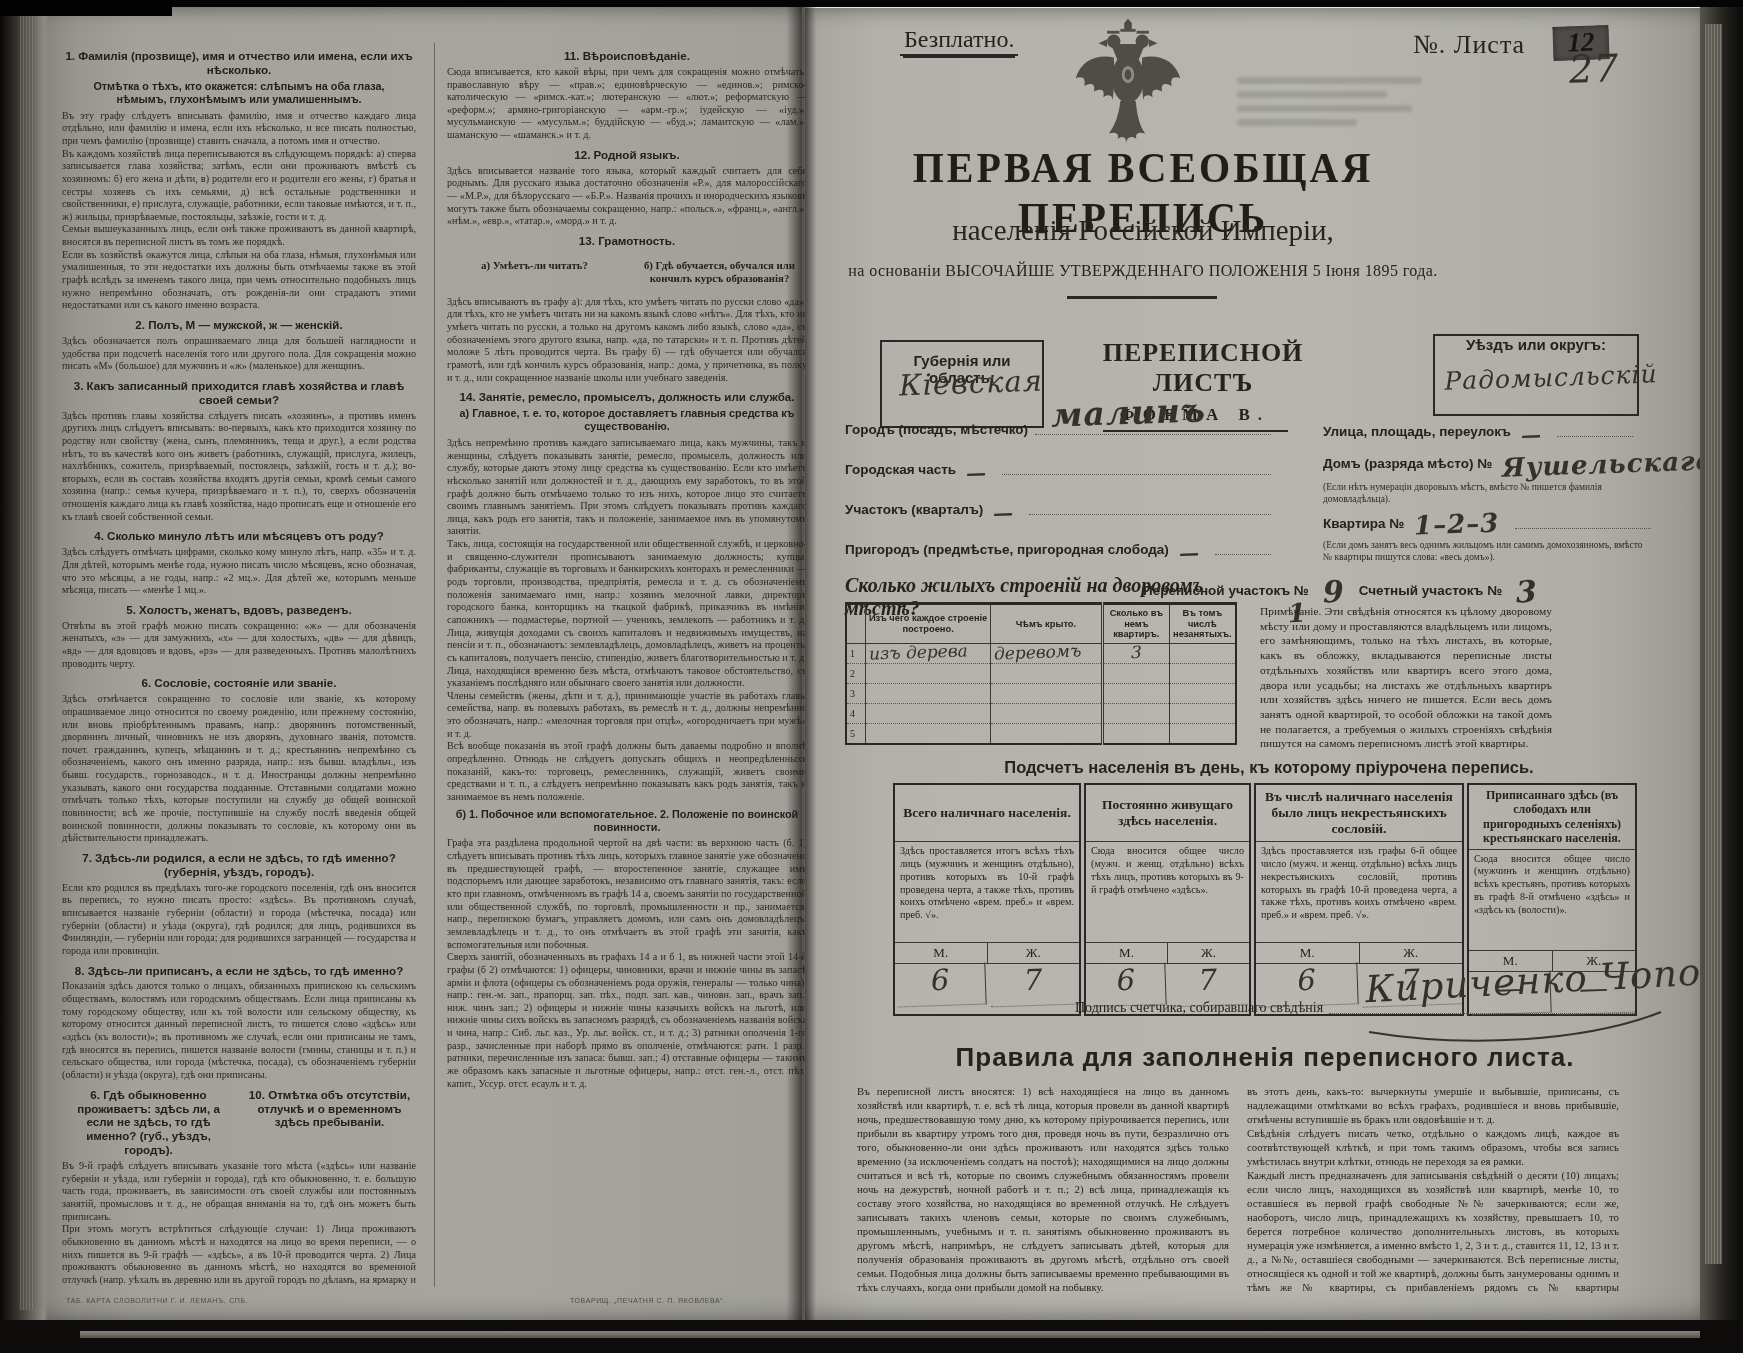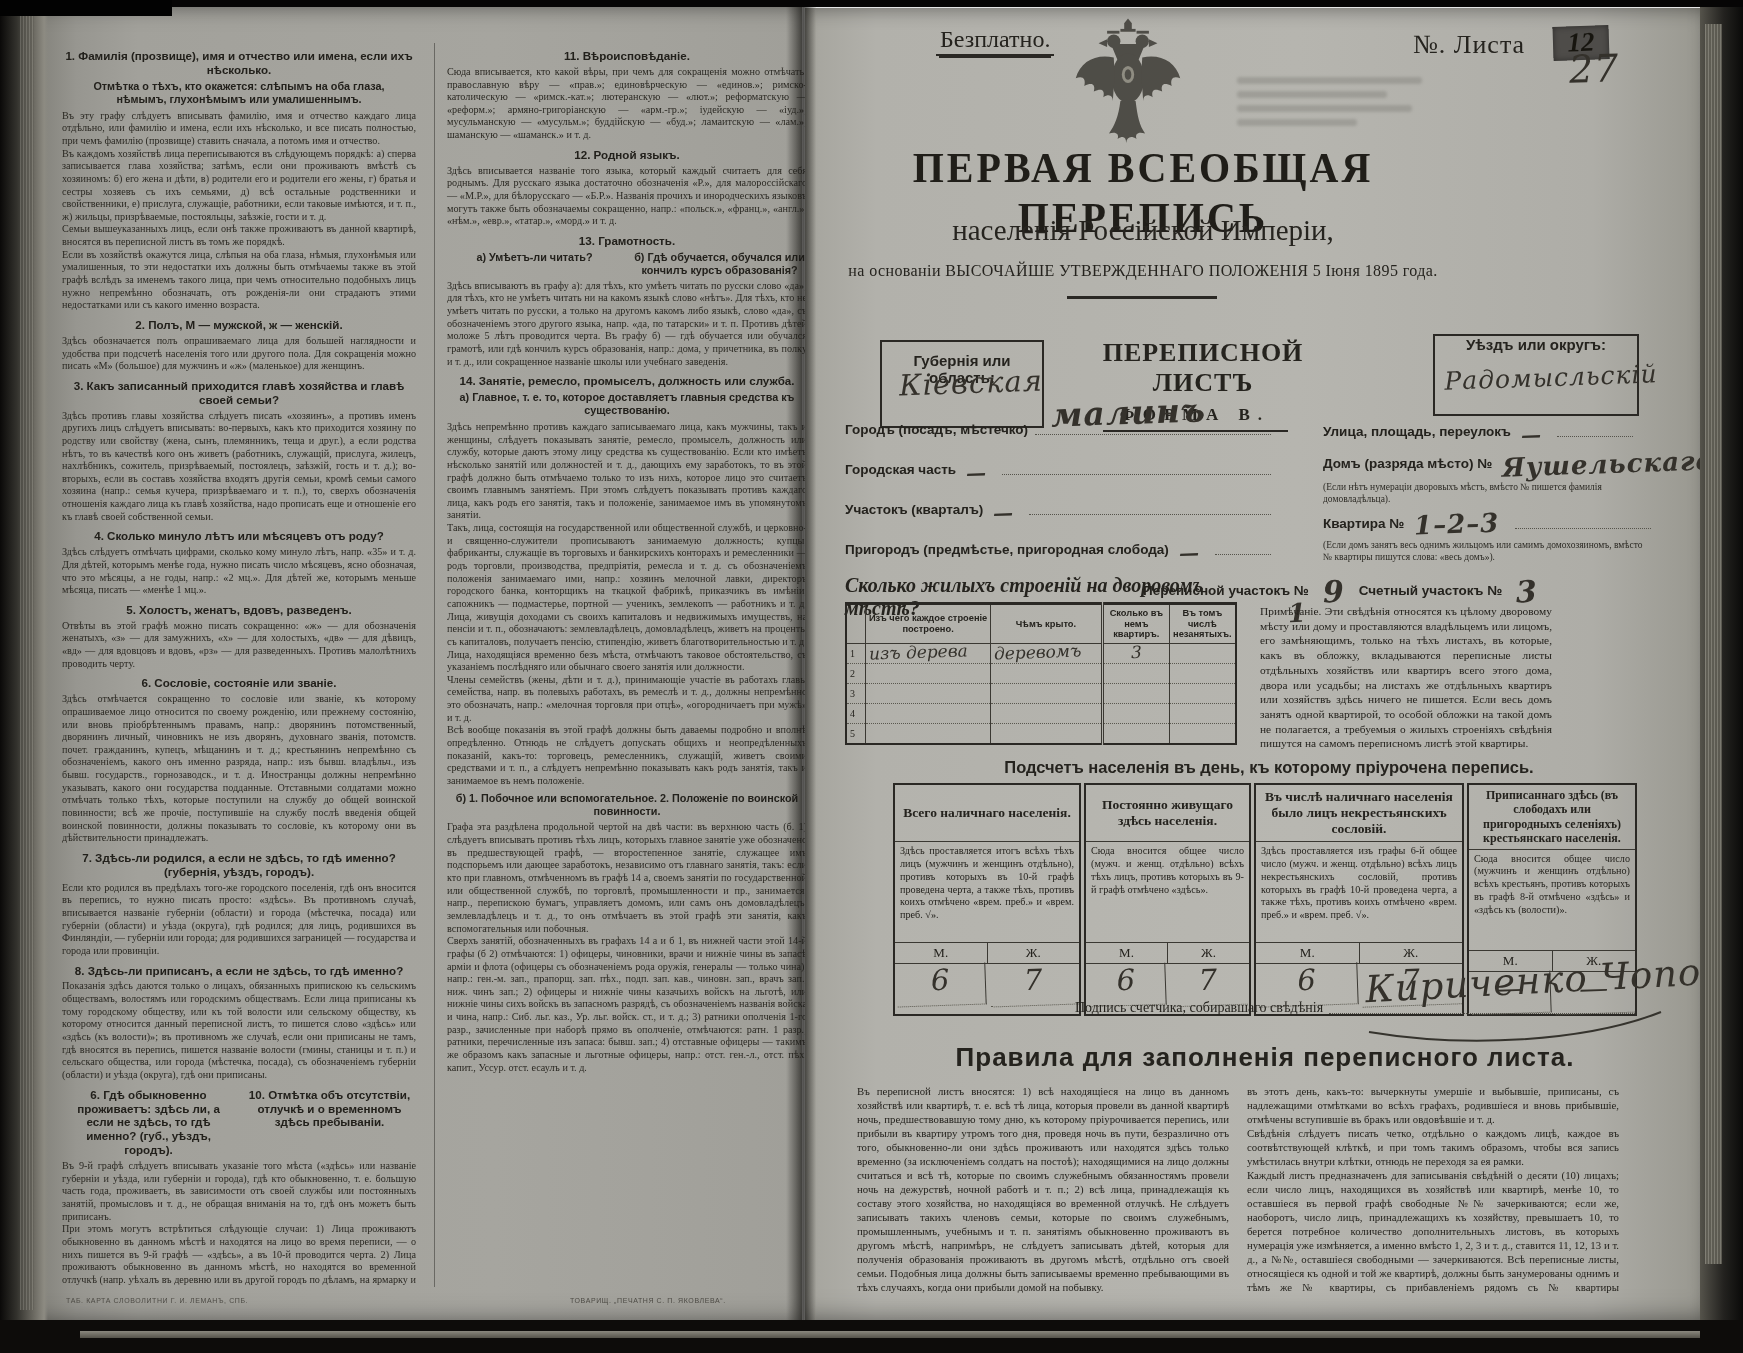--- a/index.html
+++ b/index.html
@@ -34,28 +34,28 @@
   .col1{left:32px;width:354px;}
   .col2{left:404px;width:360px;border-left:1px solid rgba(45,44,39,.5);padding-left:12px;}
   .sec-h{font-family:"Liberation Sans","DejaVu Sans",sans-serif;font-weight:bold;
          font-size:11.6px;line-height:1.2;text-align:center;margin:6px 2px 3px;color:#22201b;}
   .sec-sub{font-family:"Liberation Sans","DejaVu Sans",sans-serif;font-weight:bold;
          font-size:10.8px;line-height:1.2;text-align:center;margin:2px 6px 4px;color:#23211c;}
   .sec-b{white-space:pre-line;margin-bottom:4px;}
   .h-split{display:flex;gap:8px;margin:6px 0 3px;}
   .h-split .sec-h{flex:1;margin:0;}
   .ab-split{display:flex;gap:10px;margin:2px 0 3px;}
-  .ab-split .sec-sub{flex:1;margin:0;}
+  .ab-split .sec-sub{flex:1;margin:8px;font-family:Liberation Serif, serif;}
   .imprint{position:absolute;top:1292px;font-size:7px;letter-spacing:.6px;color:#4c4a44;
          font-family:"Liberation Sans","DejaVu Sans",sans-serif;}
   .imp-l{left:36px;} .imp-r{left:540px;}
   
   .rp .abs{position:absolute;}
   .rp-free{left:95px;top:18px;font-size:24px;border-bottom:2px solid #2a2824;
-           box-shadow:0 5px 0 -3px #2a2824;padding:0 4px 1px;margin-left:36px;}
+           box-shadow:0 5px 0 -3px #2a2824;padding:0 4px 1px;}
   .rp-eagle{left:266px;top:8px;width:114px;height:136px;opacity:.88;}
   .rp-sheetno{left:608px;top:22px;font-size:26px;letter-spacing:1px;}
   .rp-stamp{left:748px;top:18px;width:56px;height:34px;background:#4e4c49;color:#17150f;
             font-style:italic;font-size:27px;font-weight:bold;text-align:center;line-height:32px;
             transform:rotate(-2deg);box-shadow:inset 0 0 6px rgba(0,0,0,.45);}
   .rp-pencil{left:764px;top:46px;font-size:38px;font-style:italic;color:#59554c;
              transform:rotate(-14deg);font-family:"DejaVu Serif",serif;}
   .bleed{left:432px;top:62px;width:230px;}
   .bleed div{height:7px;margin:7px 0;background:#71706a;border-radius:3px;filter:blur(1.4px);opacity:.33;}
   .rp-title{left:8px;top:138px;width:660px;text-align:center;font-weight:bold;font-size:40px;

